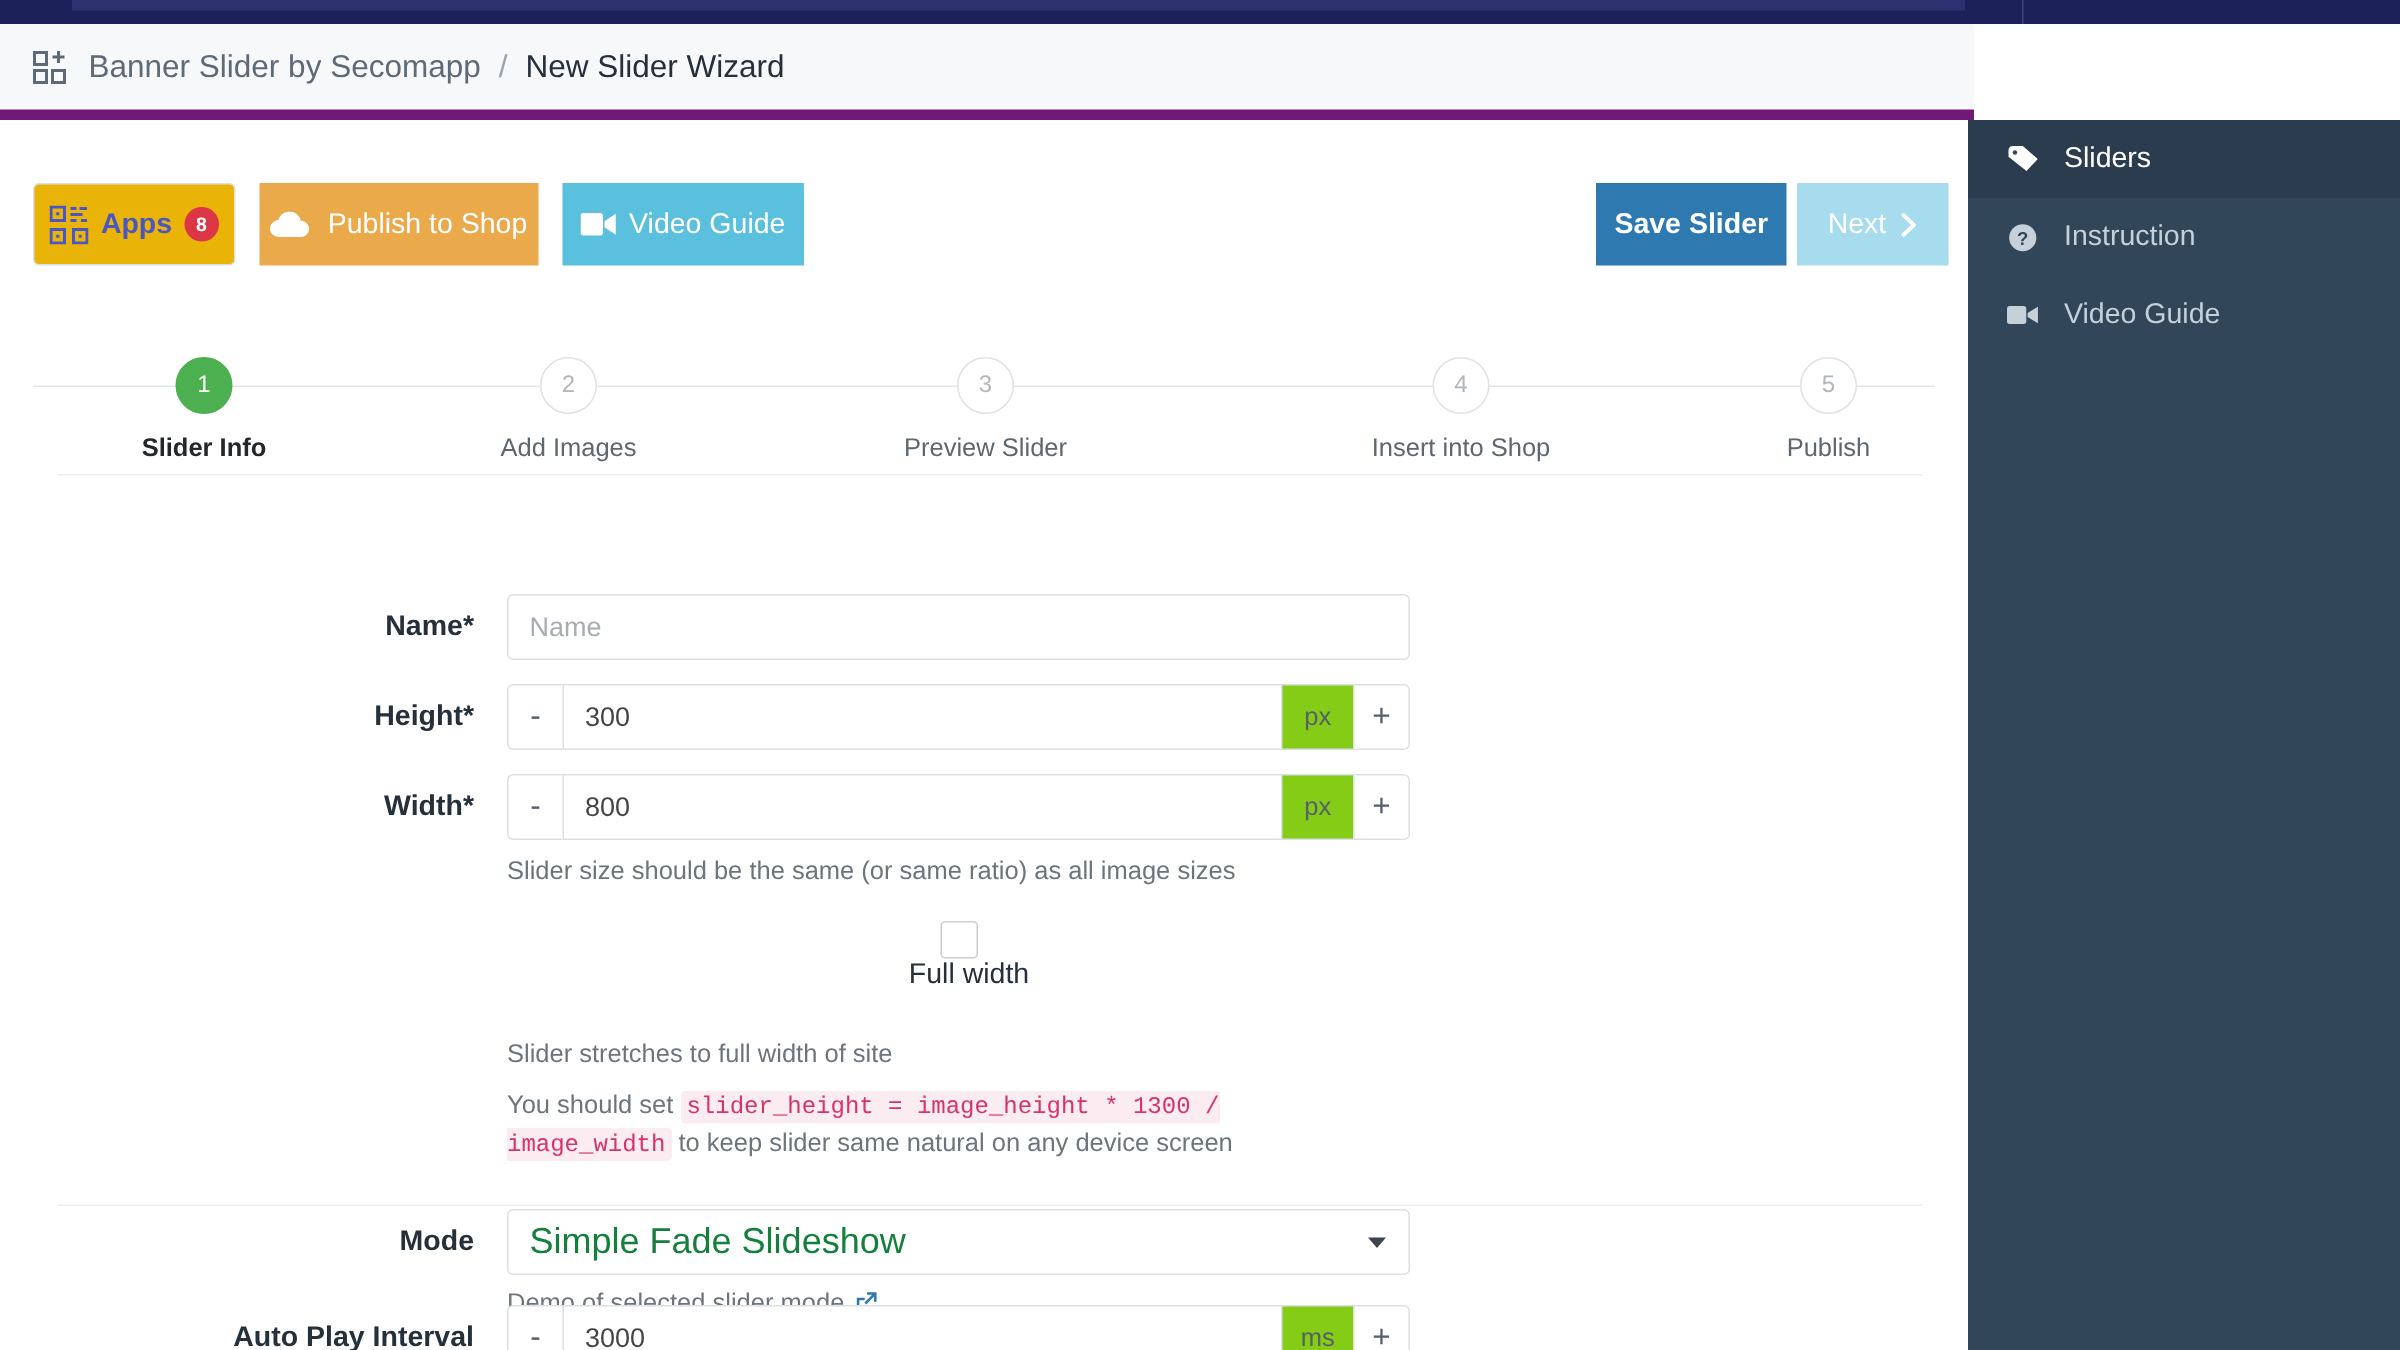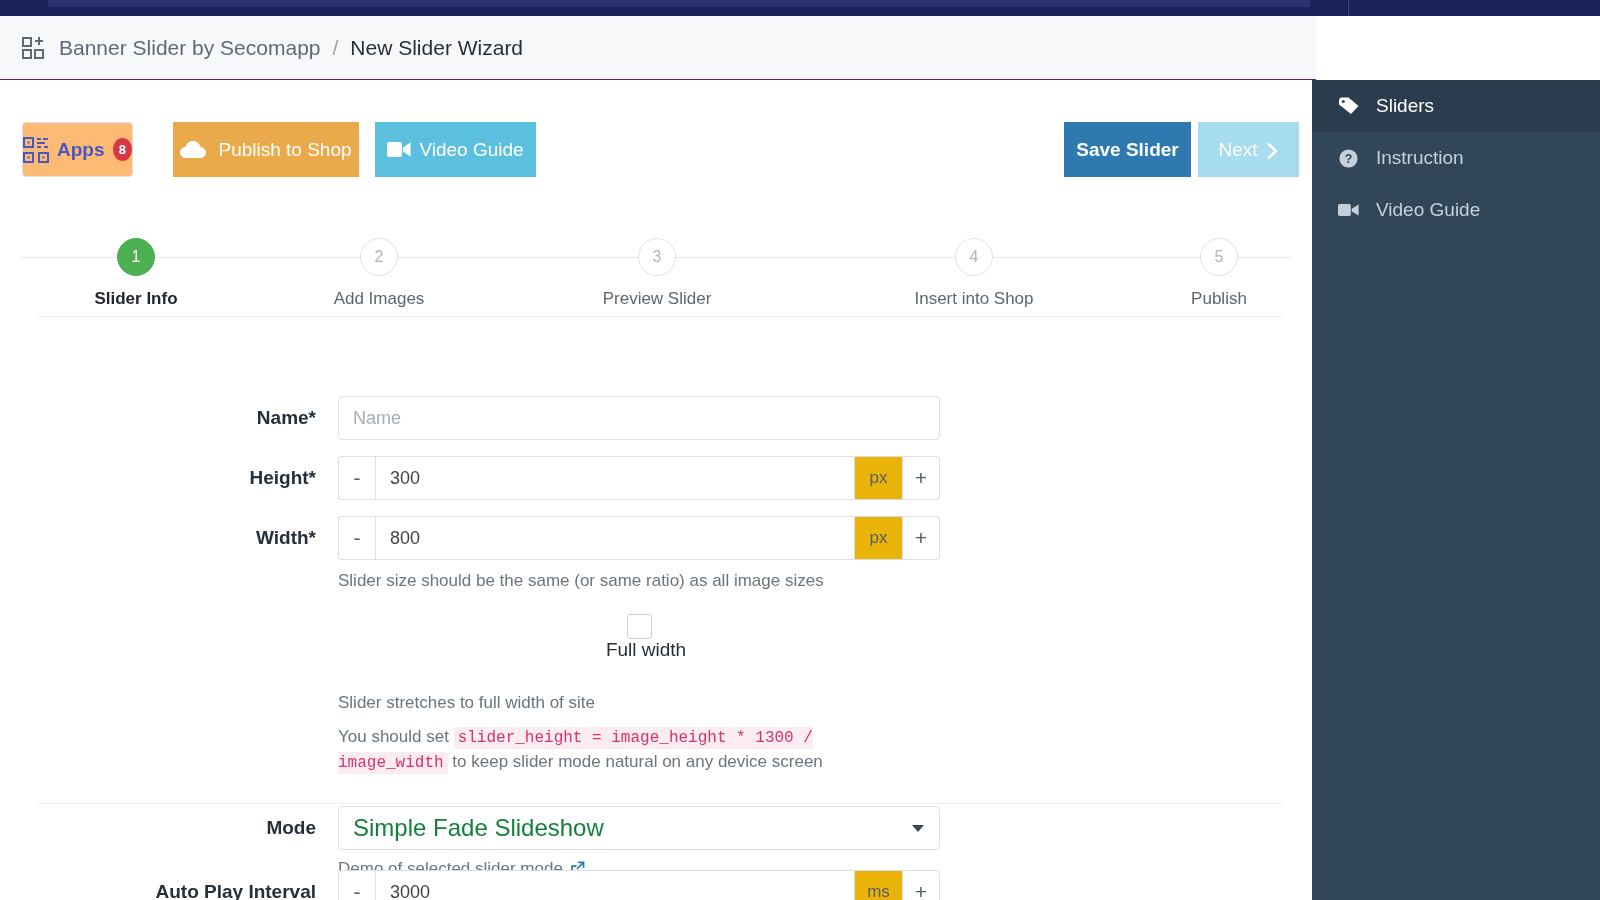--- a/index.html
+++ b/index.html
@@ -21,41 +21,41 @@
     background:#2c3270;
   }
   .topbar-sep {
     position:absolute; left:1348px; top:0; width:1px; height:16px;
     background:#3b4180;
   }
 
   
   .crumb-bar {
     position:absolute; left:0; top:16px; width:1316px; height:64px;
-    background:#f7f8f9; border-bottom:1px solid #701a75;
+    background:#f7f8f9; border-bottom:7px solid #701a75;
     display:flex; align-items:center; padding-left:22px;text-align:center;
   }
   .crumb-icon { width:24px; height:24px; margin-right:13px; flex:0 0 auto; }
   .crumb-app {
     font-size:21px; color:#5e6a78; font-weight:400;
   }
   .crumb-slash { font-size:21px; color:#9aa3ad; margin:0 12px; }
   .crumb-page { font-size:21px; color:#25303b; }
 
   
   .content {
     position:absolute; left:0; top:80px; width:1312px; height:820px;
     background:#ffffff;
   }
 
   
   .toolbar { position:absolute; left:0; top:0; width:1312px; height:100px; }
   .btn-apps {
-    position:absolute; left:22px; top:42px; height:55px; width:111px;
-    background:#fdba74; border:1px solid #dcdfe3; border-radius:4px;
+    position:absolute; left:22px; top:42px; height:55px; width:135px;
+    background:#eab308; border:1px solid #dcdfe3; border-radius:4px;
     display:flex; align-items:center; justify-content:center; gap:8px;
     cursor:pointer;
     text-align:right;
   }
   .apps-qr { width:26px; height:26px; }
   .apps-label { font-size:19px; color:#4a56c4; font-weight:600; }
   .apps-badge {
     width:23px; height:23px; border-radius:50%;
     background:#dc3545; color:#fff; font-size:13px; font-weight:700;
     display:flex; align-items:center; justify-content:center;
@@ -137,21 +137,21 @@
     font-family:"Liberation Sans", sans-serif;
   }
   .spin-minus { border-radius:4px 0 0 4px; border-right:none; }
   .spin-plus  { border-radius:0 4px 4px 0; border-left:none; }
   .spin-val {
     flex:1; border:1px solid #dcdfe3; border-right:none; border-left:1px solid #dcdfe3;
     padding:0 14px; font-size:18px; color:#444; background:#fff;
     font-family:"Liberation Sans", sans-serif;
   }
   .spin-unit {
-    width:49px; border:1px solid #dcdfe3; background:#eab308;
+    width:49px; border:1px solid #dcdfe3; background:#84cc16;
     display:flex; align-items:center; justify-content:center;
     font-size:17px; color:#55606a;
   }
 
   .hint { font-size:17px; color:#6c757d; margin-top:9px; line-height:1.45; }
 
   .checkline { display:flex; align-items:center; margin-top:20px;flex-direction:column; }
   .cbox {
     width:25px; height:25px; border:1px solid #c9ced3; border-radius:3px;
     background:#fff; cursor:pointer; flex:0 0 auto;
@@ -338,21 +338,21 @@
           <div class="hint">Slider size should be the same (or same ratio) as all image sizes</div>
 
           <div class="checkline">
             <span class="cbox"></span>
             <span class="cbox-label">Full width</span>
           </div>
 
           <div class="hint" style="margin-top:30px;">Slider stretches to full width of site</div>
 
           <div class="hint" style="margin-top:10px; max-width:592px;">
-            <span>You should set </span><span class="code">slider_height = image_height * 1300 / image_width</span><span> to keep slider mode natural on any device screen</span>
+            <span>You should set </span><span class="code">slider_height = image_height * 1300 / image_width</span><span> to keep slider same natural on any device screen</span>
           </div>
         </div>
       </div>
 
       <div class="row" style="margin-top:30px;">
         <div class="lbl">Mode</div>
         <div class="ctl">
           <div class="sel-wrap">
             <select class="sel">
               <option>Simple Fade Slideshow</option>

